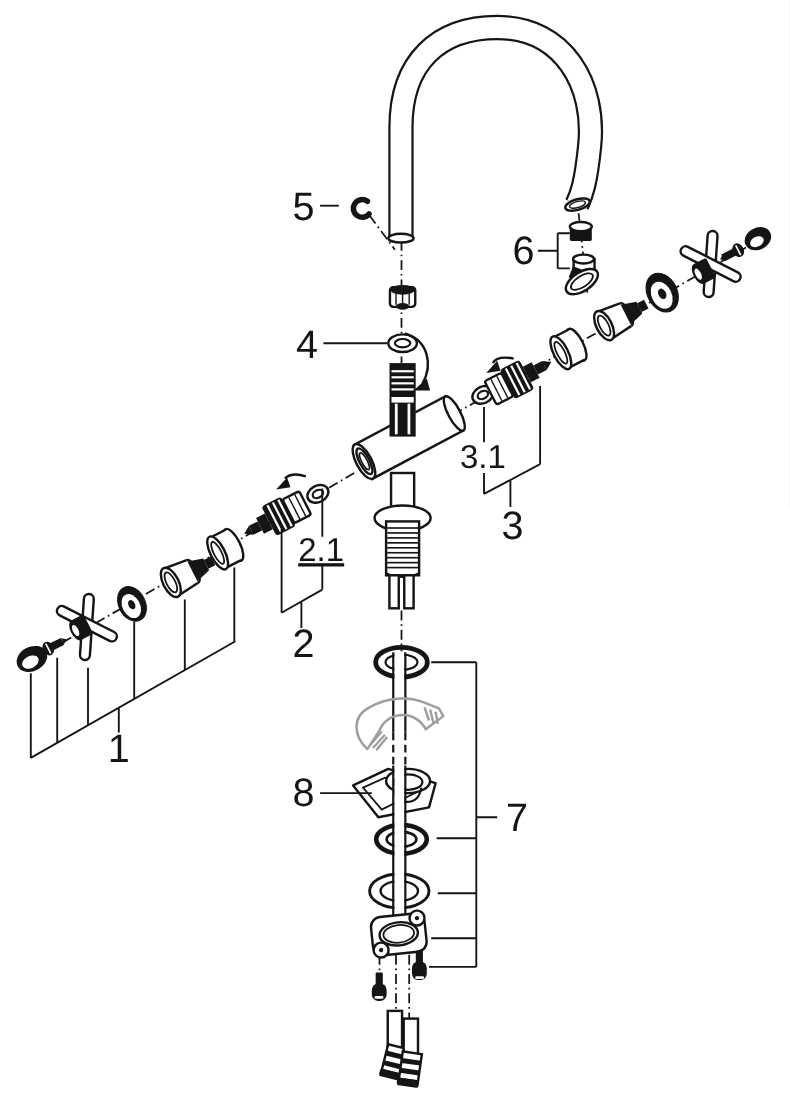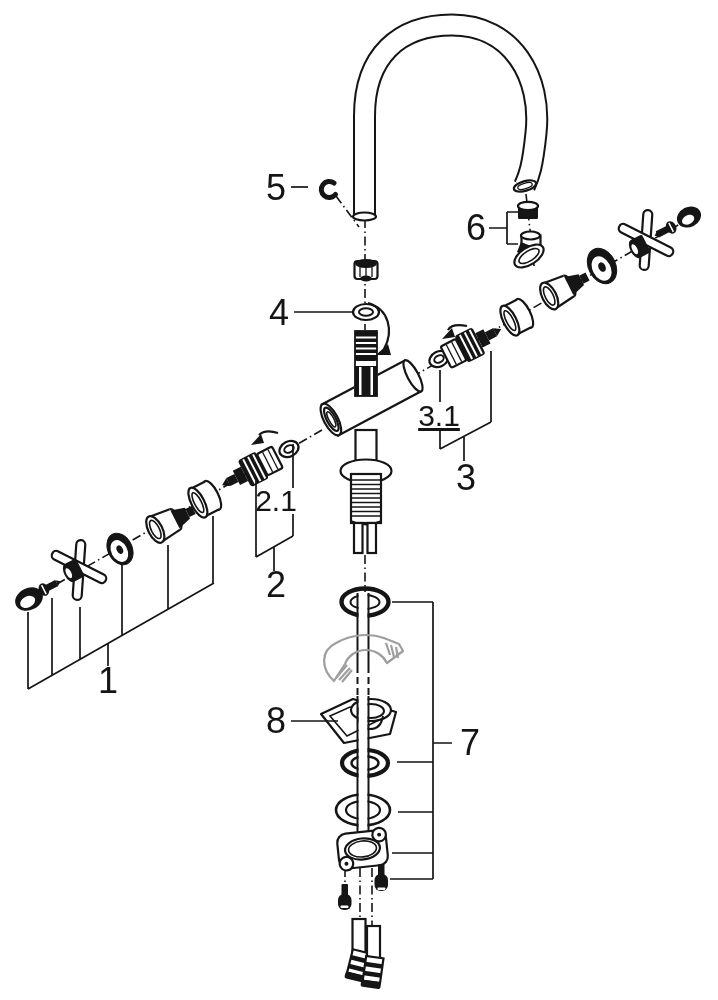--- a/index.html
+++ b/index.html
@@ -347,21 +347,21 @@
     <path class="callout" d="M440,370 V402 M440,430 V449 M491,351 V422 M440,449 L491,422 M464,436 V461"></path>
     <path class="callout" d="M293,444 V488 M293,514 V536 M256,481 V557 M256,557 L293,536 M274,547 V571"></path>
     <path class="callout" d="M28,612 V689 M52,598 V675 M80,607 V659 M122,565 V635 M168,545 V609 M213,516 V584 M28,689 L214,583 M108,643 V666"></path>
     <path class="callout" d="M433,602 V879 M392,602 H433 M397,762 H433 M398,812 H433 M392,853 H433 M390,879 H433 M433,743 H452"></path>
     <path class="callout" d="M291,721 H338"></path>
   </g>
 </svg>
 
   <div class="lbl" style="left:108px;top:681px;">1</div>
   <div class="lbl" style="left:276px;top:585px;">2</div>
-  <div class="lbl small" style="left:276px;top:501px;">2.1</div>
+  <div class="lbl small" style="left:292px;top:501px;text-decoration:underline;">2.1</div>
   <div class="lbl" style="left:466px;top:478px;">3</div>
-  <div class="lbl small" style="left:439px;top:416px;text-decoration:underline;">3.1</div>
+  <div class="lbl small" style="left:439px;top:416px;">3.1</div>
   <div class="lbl" style="left:279px;top:313px;">4</div>
   <div class="lbl" style="left:276px;top:188px;">5</div>
   <div class="lbl" style="left:476px;top:228px;">6</div>
   <div class="lbl" style="left:470px;top:743px;">7</div>
   <div class="lbl" style="left:276px;top:721px;">8</div>
 </div>
 
 </body></html>

